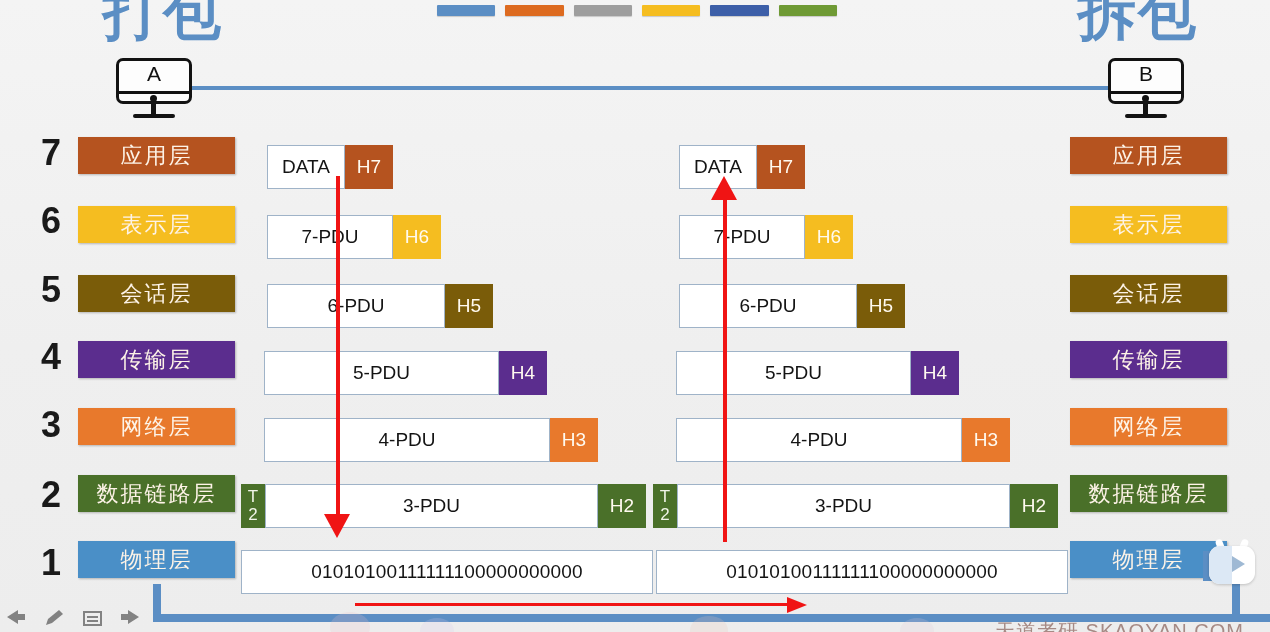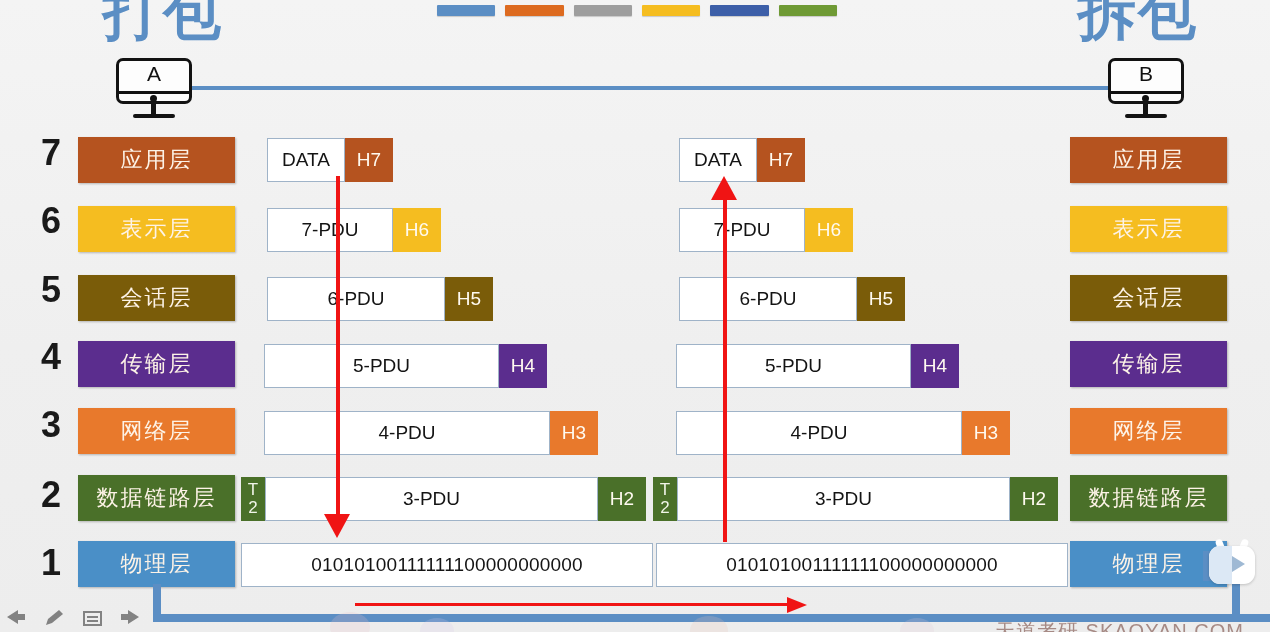--- a/index.html
+++ b/index.html
@@ -37,30 +37,30 @@
   #pcA{left:116px;top:58px;}
   #pcB{left:1108px;top:58px;}
   .link-line{position:absolute;left:192px;top:86px;width:917px;height:4px;background:#5b8ec4;}
 
   
   .lnum{position:absolute;left:34px;width:34px;text-align:center;
         font-size:36px;font-weight:700;color:#1a1a1a;
         font-family:"Liberation Sans",sans-serif;line-height:1;}
 
   
-  .lbar{position:absolute;height:46px;box-sizing:border-box;
+  .lbar{position:absolute;height:37px;box-sizing:border-box;
         display:flex;align-items:center;justify-content:center;
         color:#fdf3e7;font-size:22px;letter-spacing:2px;
         font-family:"DejaVu Sans",sans-serif;
         box-shadow:1px 1px 2px rgba(0,0,0,.25);}
   .lbar.L{left:78px;width:157px;}
   .lbar.R{left:1070px;width:157px;}
 
   
-  .pdu{position:absolute;height:44px;display:flex;box-sizing:border-box;}
+  .pdu{position:absolute;height:44px;display:flex;box-sizing:border-box;margin-top:7px;}
   .pdu .body{flex:1;background:#ffffff;border:1px solid #9fb3c8;
              display:flex;align-items:center;justify-content:center;
              font-size:19px;color:#141414;box-sizing:border-box;
              font-family:"Liberation Sans",sans-serif;}
   .pdu .hdr{width:48px;display:flex;align-items:center;justify-content:center;
             color:#fffaf0;font-size:19px;box-sizing:border-box;
             font-family:"Liberation Sans",sans-serif;}
   .pdu .trl{width:24px;display:flex;flex-direction:column;align-items:center;
             justify-content:center;color:#f1f5e8;font-size:17px;line-height:1.05;
             box-sizing:border-box;font-family:"Liberation Sans",sans-serif;}

